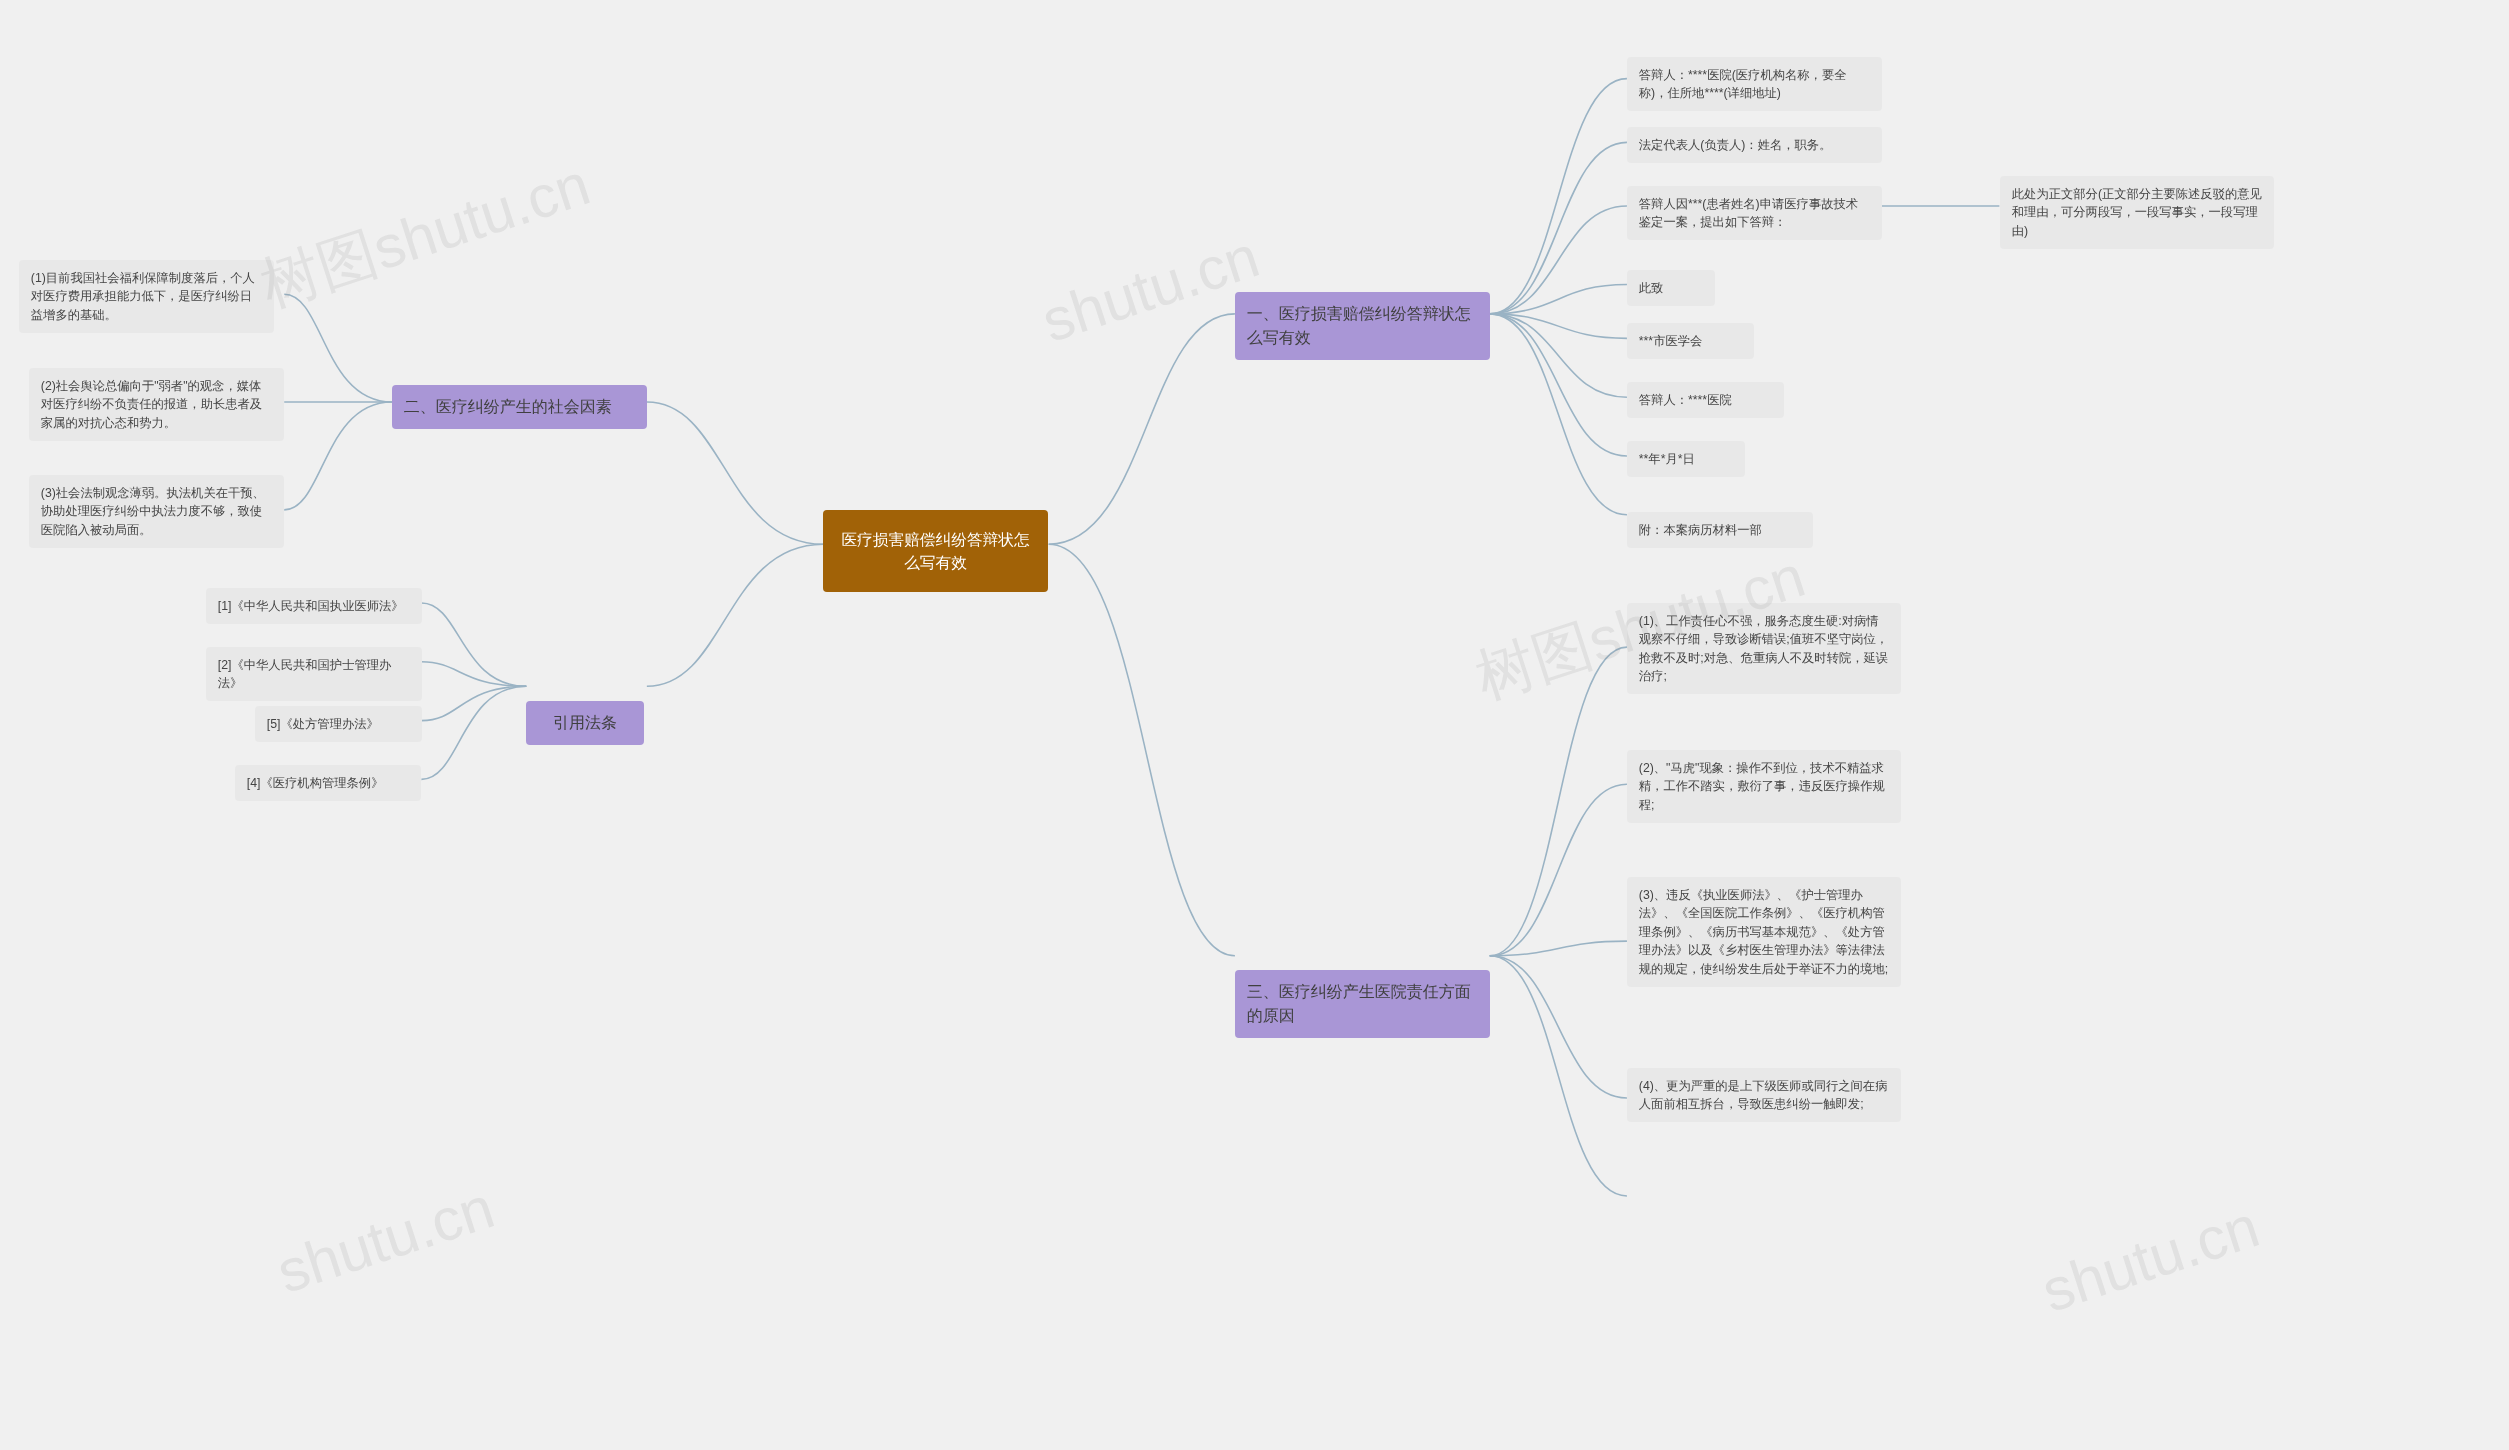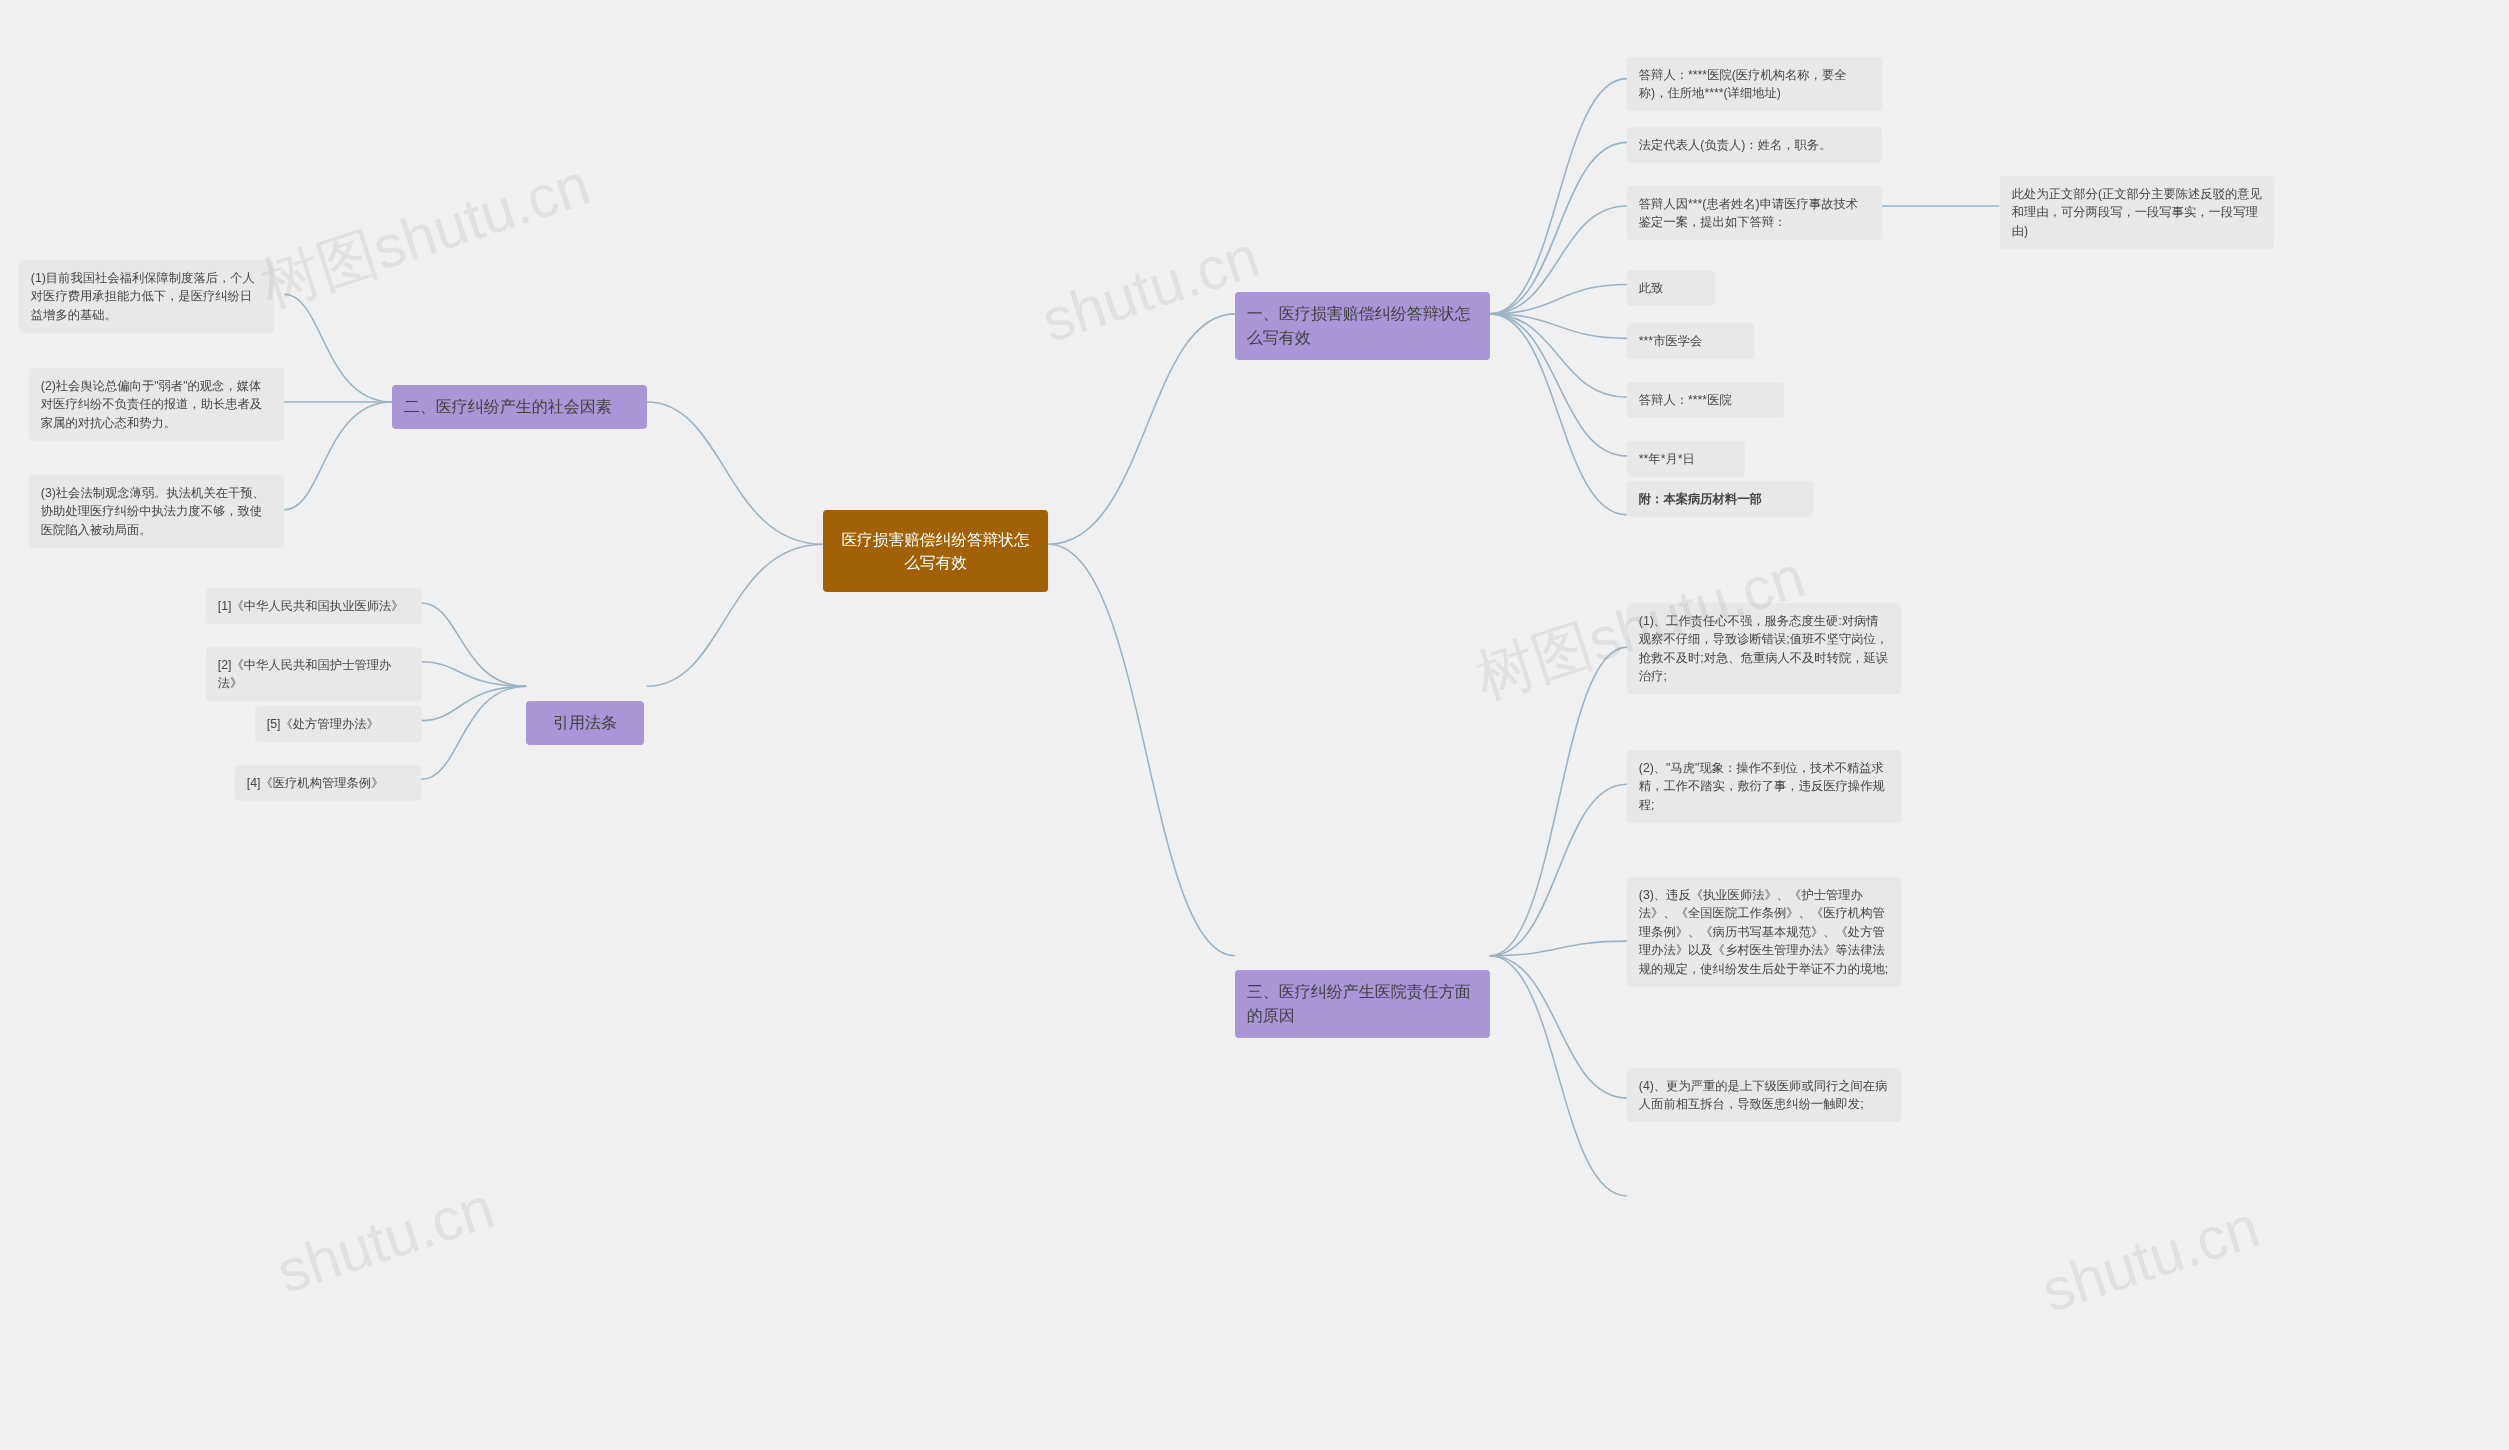--- a/index.html
+++ b/index.html
@@ -118,21 +118,21 @@
 
   <div class="node branch" style="left:1235px; top:292px;">一、医疗损害赔偿纠纷答辩状怎么写有效</div>
   <div class="node leaf" style="left:1627px; top:57px;">答辩人：****医院(医疗机构名称，要全称)，住所地****(详细地址)</div>
   <div class="node leaf" style="left:1627px; top:127px;">法定代表人(负责人)：姓名，职务。</div>
   <div class="node leaf" style="left:1627px; top:186px;">答辩人因***(患者姓名)申请医疗事故技术鉴定一案，提出如下答辩：</div>
   <div class="node leaf wide" style="left:2000px; top:176px;">此处为正文部分(正文部分主要陈述反驳的意见和理由，可分两段写，一段写事实，一段写理由)</div>
   <div class="node leaf" style="left:1627px; top:270px; width:88px;">此致</div>
   <div class="node leaf" style="left:1627px; top:323px; width:127px;">***市医学会</div>
   <div class="node leaf" style="left:1627px; top:382px; width:157px;">答辩人：****医院</div>
   <div class="node leaf" style="left:1627px; top:441px; width:118px;">**年*月*日</div>
-  <div class="node leaf" style="left:1627px; top:481px; width:186px;font-weight:bold;">附：本案病历材料一部</div>
+  <div class="node leaf" style="left:1627px; top:512px; width:186px;">附：本案病历材料一部</div>
 
   <div class="node branch" style="left:1235px; top:970px;">三、医疗纠纷产生医院责任方面的原因</div>
   <div class="node leaf wide" style="left:1627px; top:603px;">(1)、工作责任心不强，服务态度生硬:对病情观察不仔细，导致诊断错误;值班不坚守岗位，抢救不及时;对急、危重病人不及时转院，延误治疗;</div>
   <div class="node leaf wide" style="left:1627px; top:750px;">(2)、"马虎"现象：操作不到位，技术不精益求精，工作不踏实，敷衍了事，违反医疗操作规程;</div>
   <div class="node leaf wide" style="left:1627px; top:877px;">(3)、违反《执业医师法》、《护士管理办法》、《全国医院工作条例》、《医疗机构管理条例》、《病历书写基本规范》、《处方管理办法》以及《乡村医生管理办法》等法律法规的规定，使纠纷发生后处于举证不力的境地;</div>
   <div class="node leaf wide" style="left:1627px; top:1068px;">(4)、更为严重的是上下级医师或同行之间在病人面前相互拆台，导致医患纠纷一触即发;</div>
 
   <div class="node branch" style="left:392px; top:385px;">二、医疗纠纷产生的社会因素</div>
   <div class="node leaf" style="left:19px; top:260px;">(1)目前我国社会福利保障制度落后，个人对医疗费用承担能力低下，是医疗纠纷日益增多的基础。</div>
   <div class="node leaf" style="left:29px; top:368px;">(2)社会舆论总偏向于"弱者"的观念，媒体对医疗纠纷不负责任的报道，助长患者及家属的对抗心态和势力。</div>

